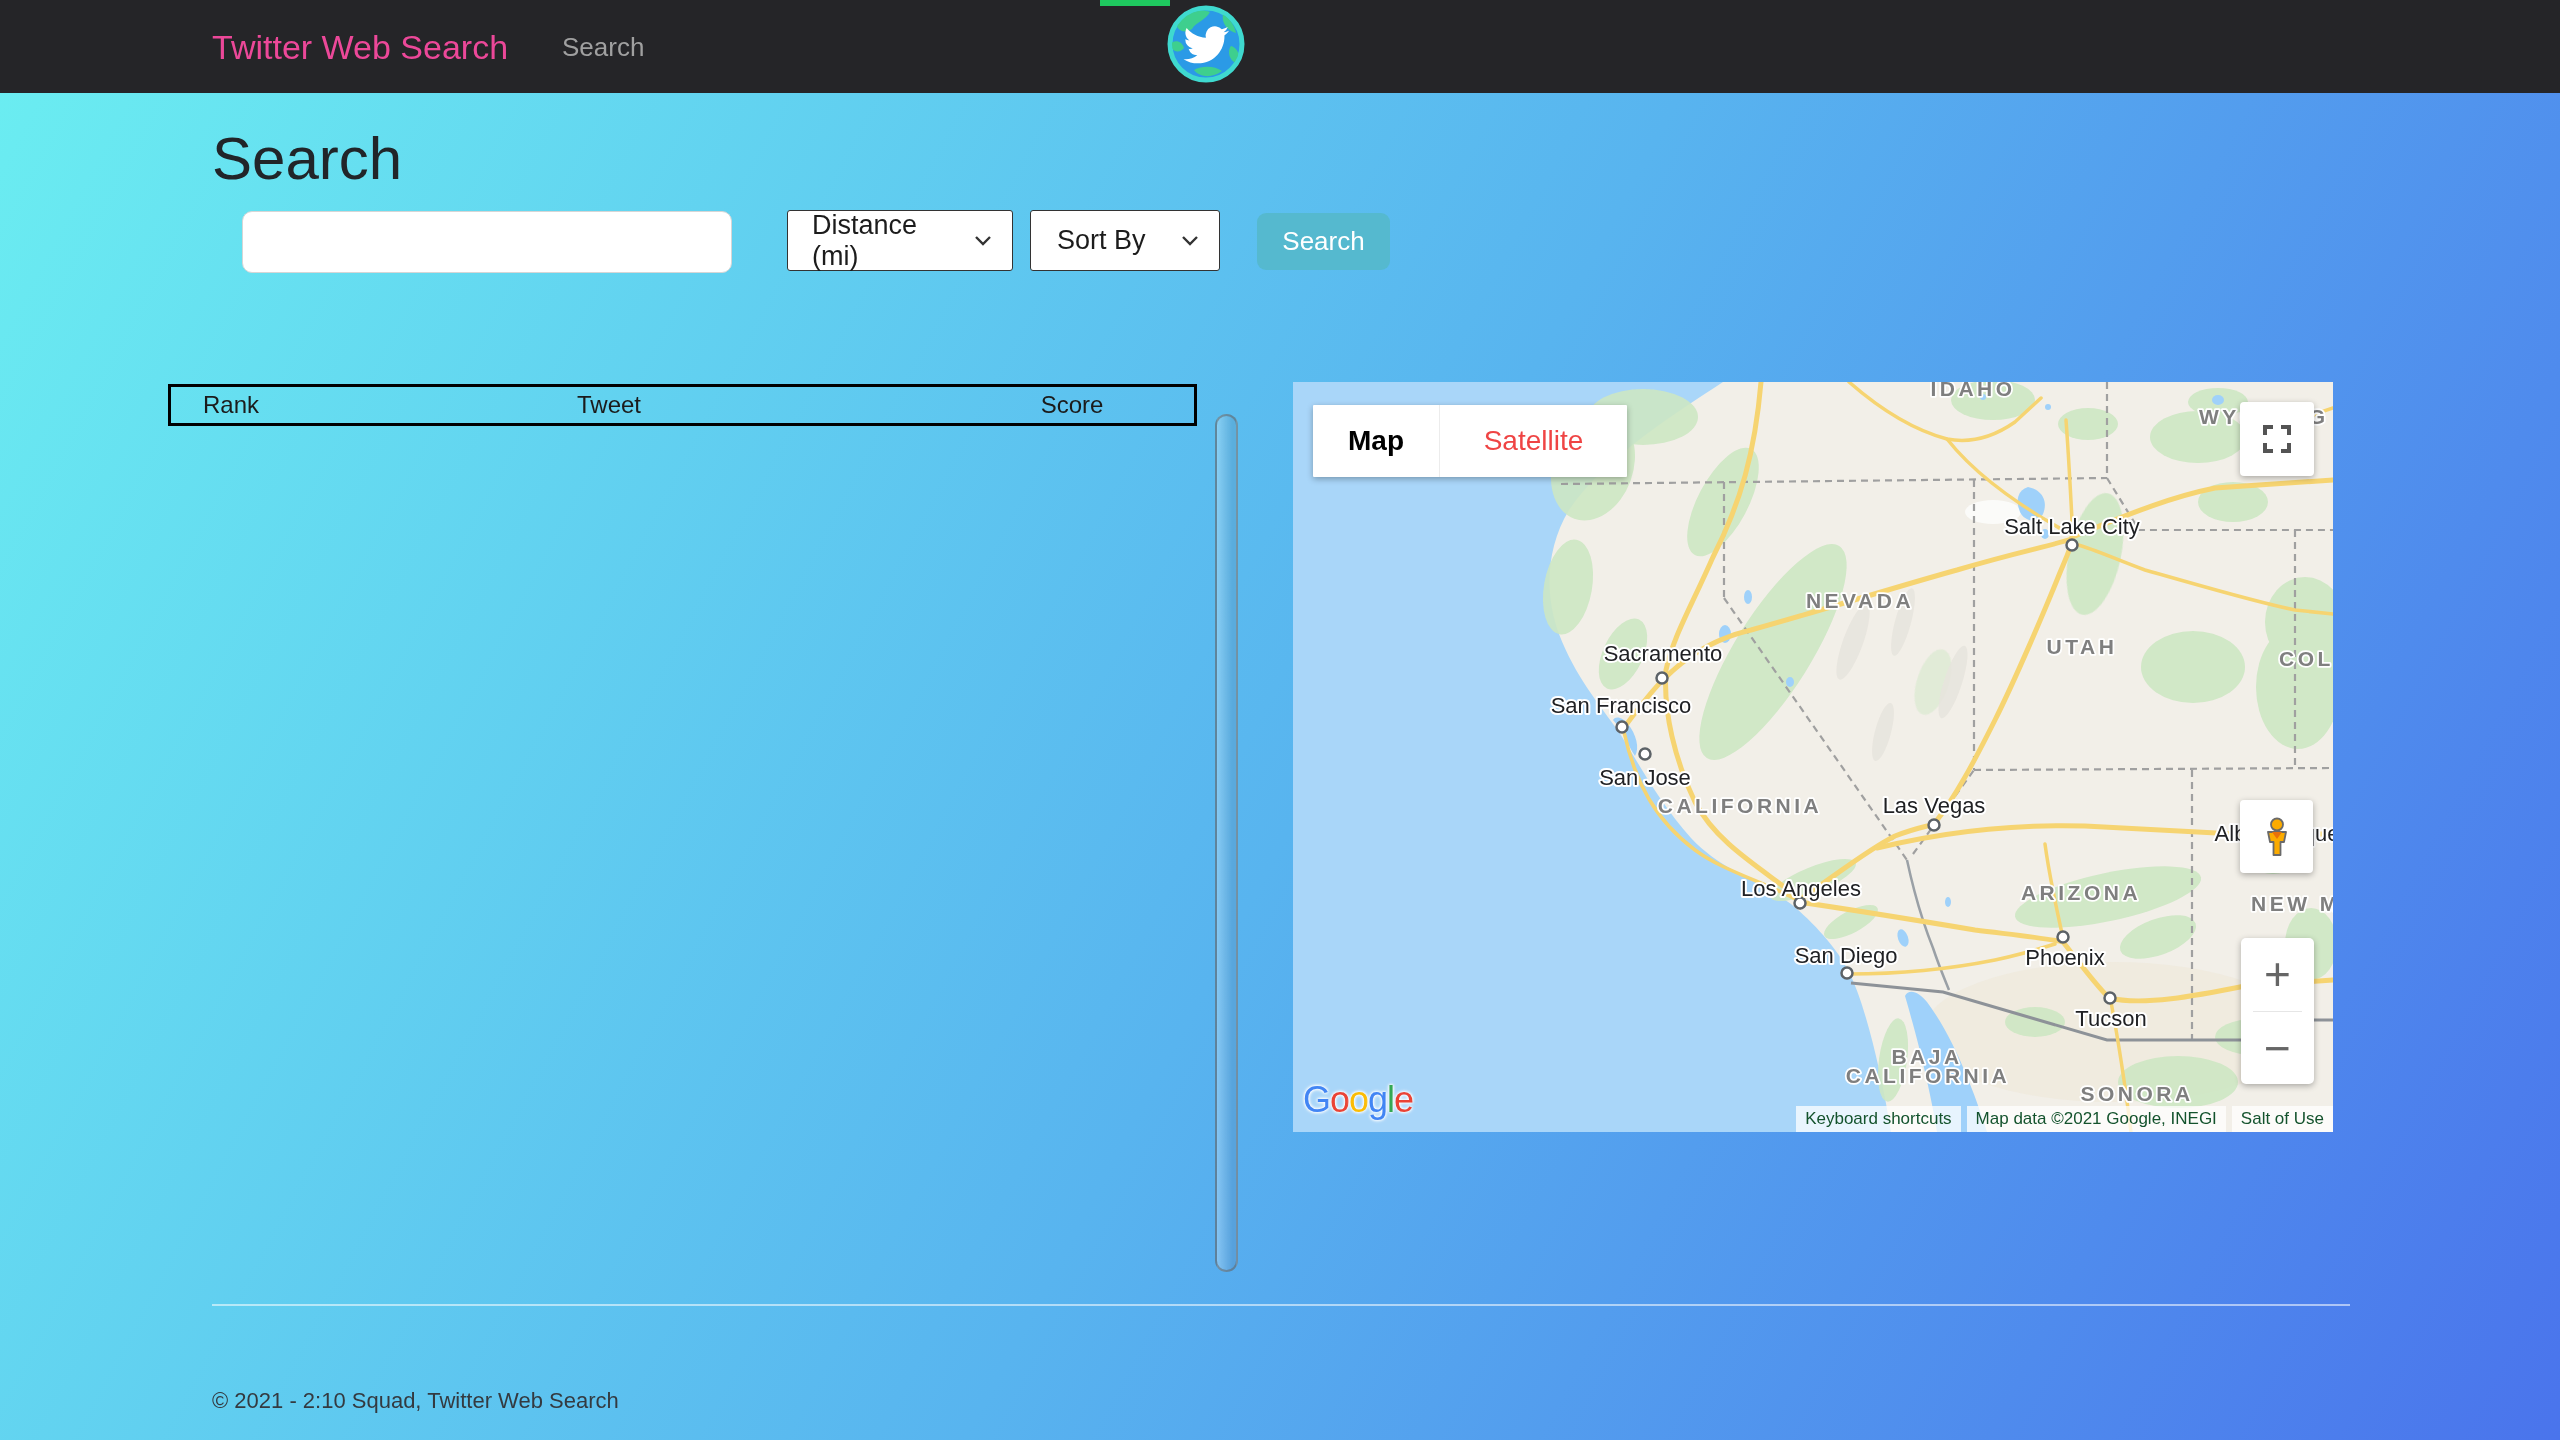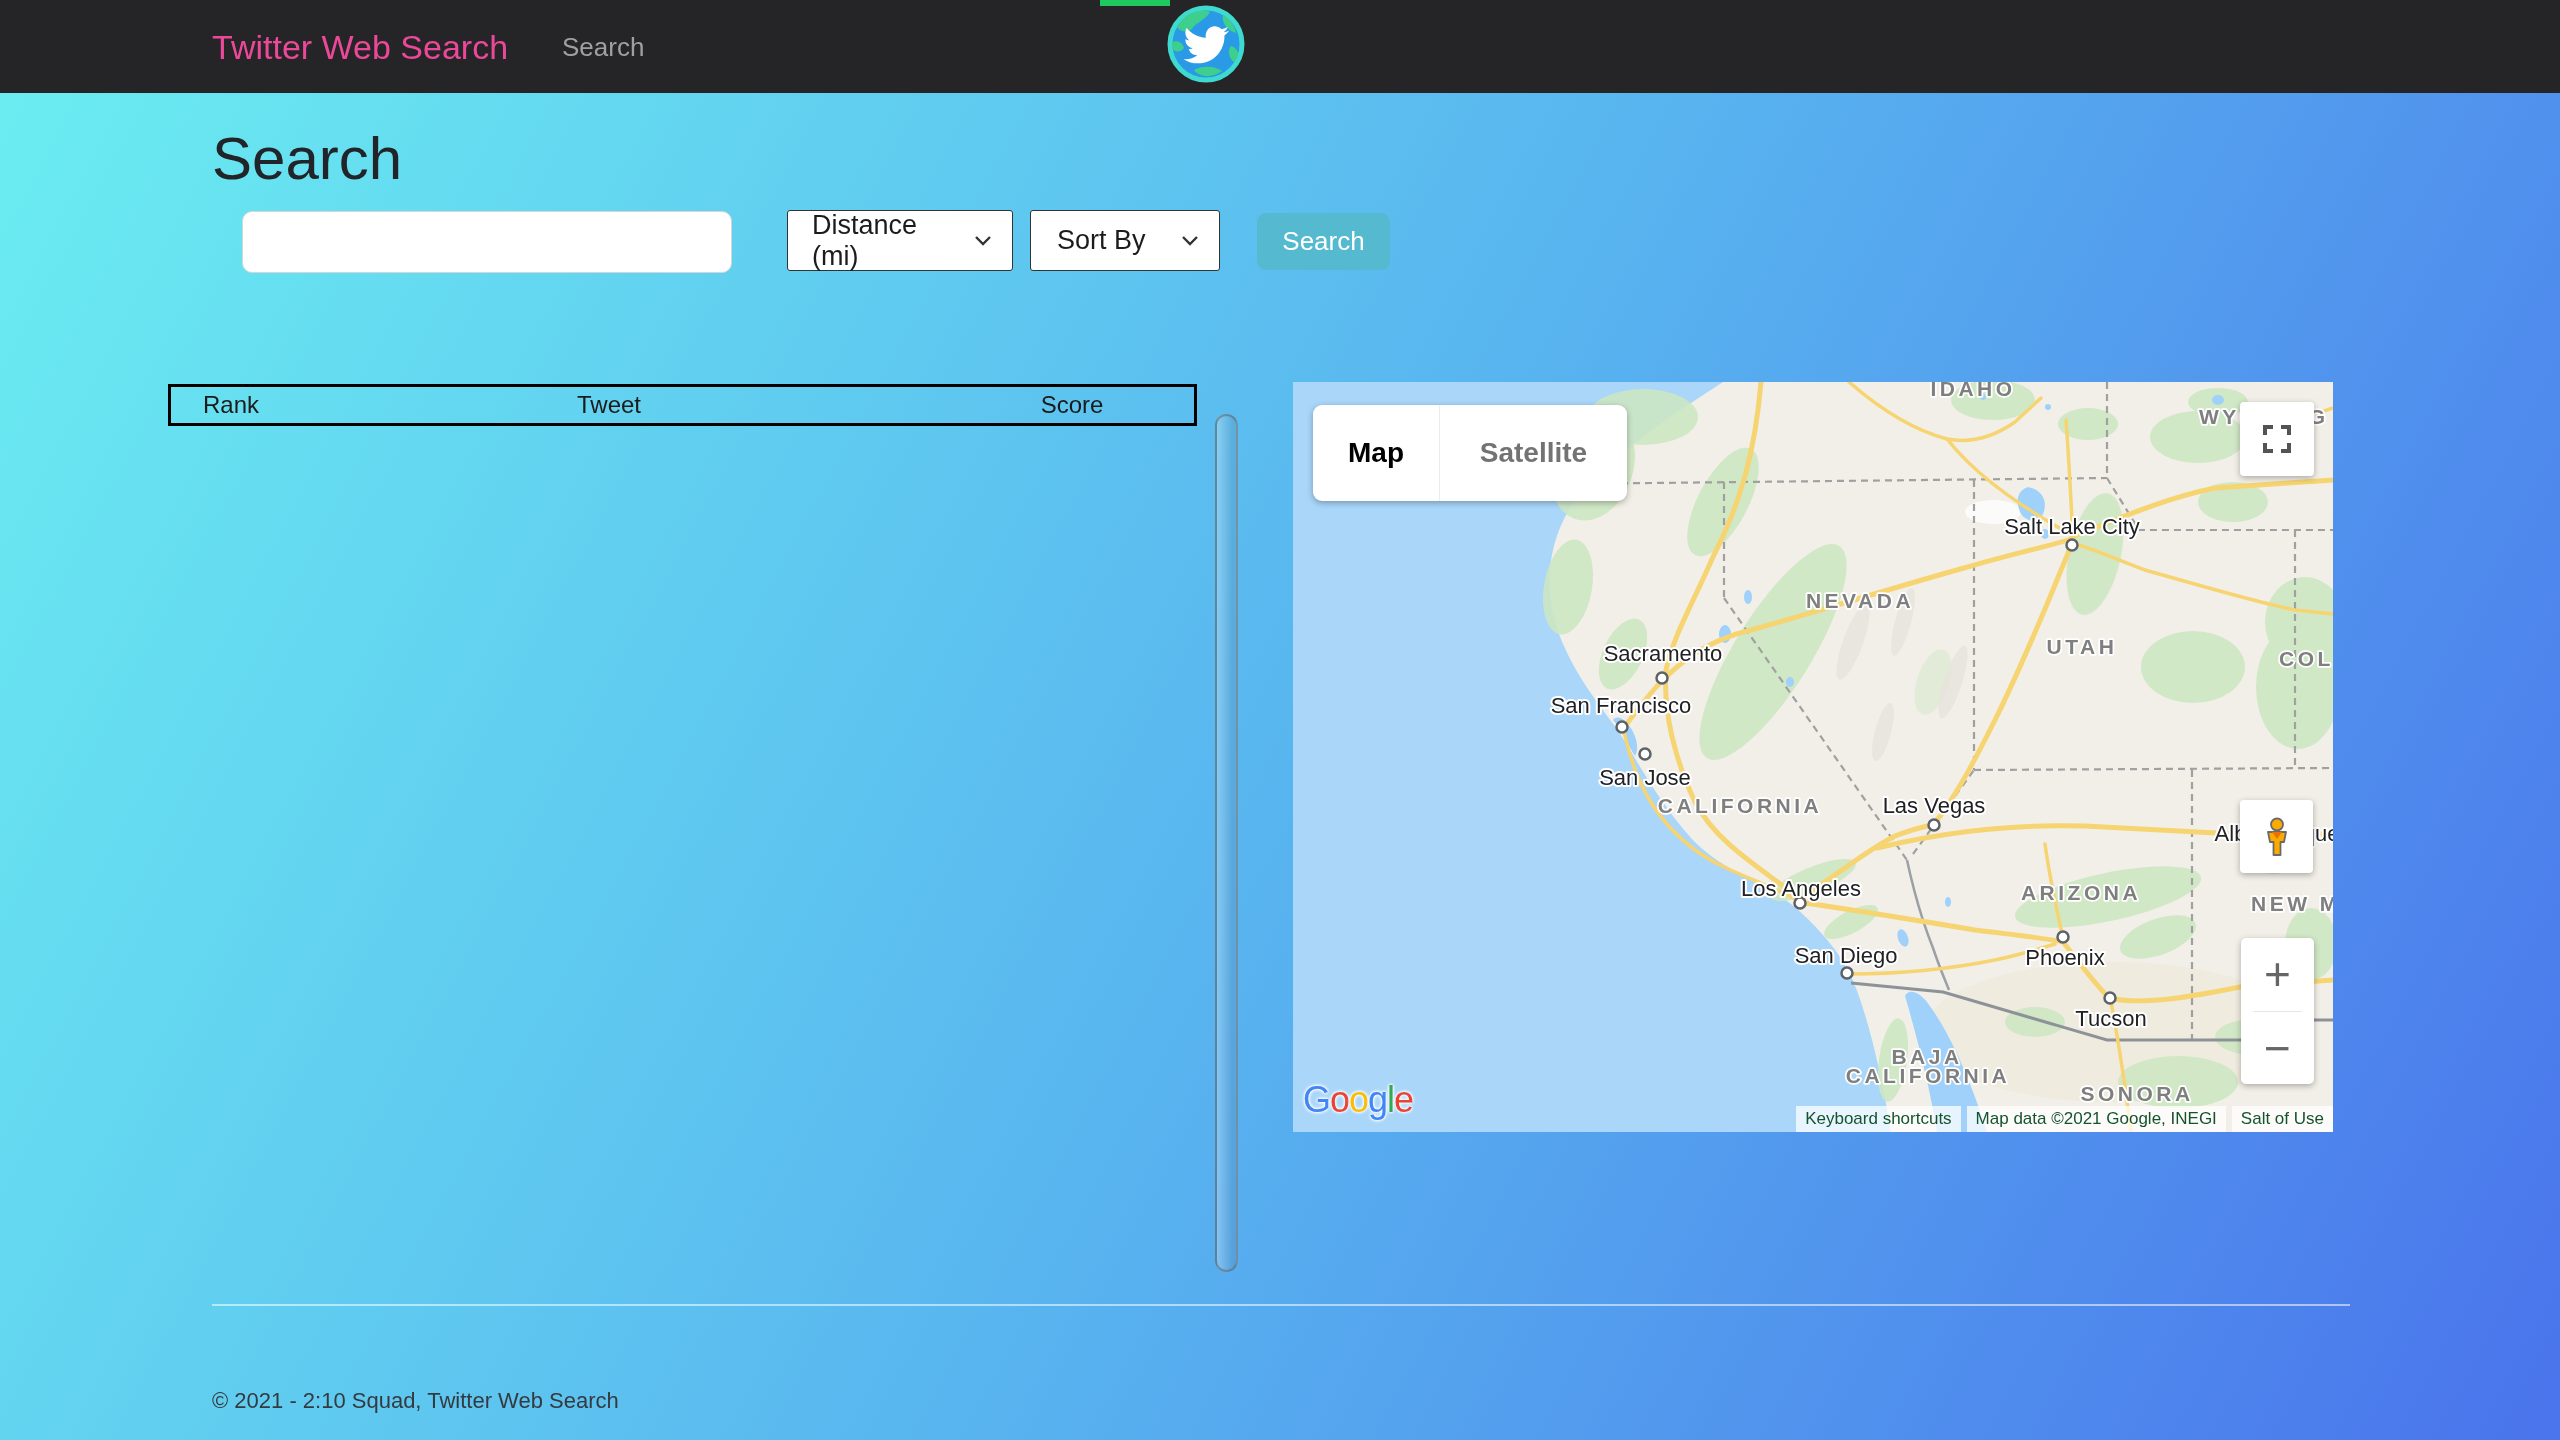--- a/index.html
+++ b/index.html
@@ -42,25 +42,25 @@
 
   .scroll-pill{ position:absolute; left:1215px; top:414px; width:23px; height:858px;
       border:2px solid rgba(100,100,100,.55); border-radius:13px;
       background:linear-gradient(to right, rgba(255,255,255,.28), rgba(90,110,140,.18) 80%); }
 
   
   .map{ position:absolute; left:1293px; top:382px; width:1040px; height:750px;
         background:#a9d6f9; overflow:hidden; cursor:grab;}
   .map svg.canvas{ position:absolute; left:0; top:0; }
 
-  .map-type{ position:absolute; left:20px; top:23px; height:96px; display:flex;
-      background:#fff; border-radius:9px; box-shadow:0 2px 6px rgba(0,0,0,.3); overflow:hidden;}
+  .map-type{ position:absolute; left:20px; top:23px; height:72px; display:flex;
+      background:#fff; border-radius:1px; box-shadow:0 2px 6px rgba(0,0,0,.3); overflow:hidden;}
   .map-type .seg{ display:flex; align-items:center; justify-content:center; font-size:28px; cursor:pointer;}
   .seg-map{ width:127px; font-weight:bold; color:#000; border-right:1px solid #ececec;}
-  .seg-sat{ width:187px; color:#737373;font-weight:bold; }
+  .seg-sat{ width:187px; color:#ef4444; }
 
   .ctl{ position:absolute; background:#fff; box-shadow:0 2px 6px rgba(0,0,0,.3); border-radius:4px;
         display:flex; align-items:center; justify-content:center; cursor:pointer;}
   .fullscreen{ left:947px; top:20px; width:74px; height:74px; }
   .pegman{ left:947px; top:418px; width:73px; height:73px; }
   .zoomctl{ position:absolute; left:948px; top:556px; width:73px; height:146px; background:#fff;
         border-radius:5px; box-shadow:0 2px 6px rgba(0,0,0,.3); display:flex; flex-direction:column;}
   .zoomctl .zbtn{ flex:1; display:flex; align-items:center; justify-content:center;
         font-size:46px; color:#666; cursor:pointer; line-height:1;}
   .zoomctl .zdiv{ height:1px; margin:0 12px; background:#e6e6e6; }

